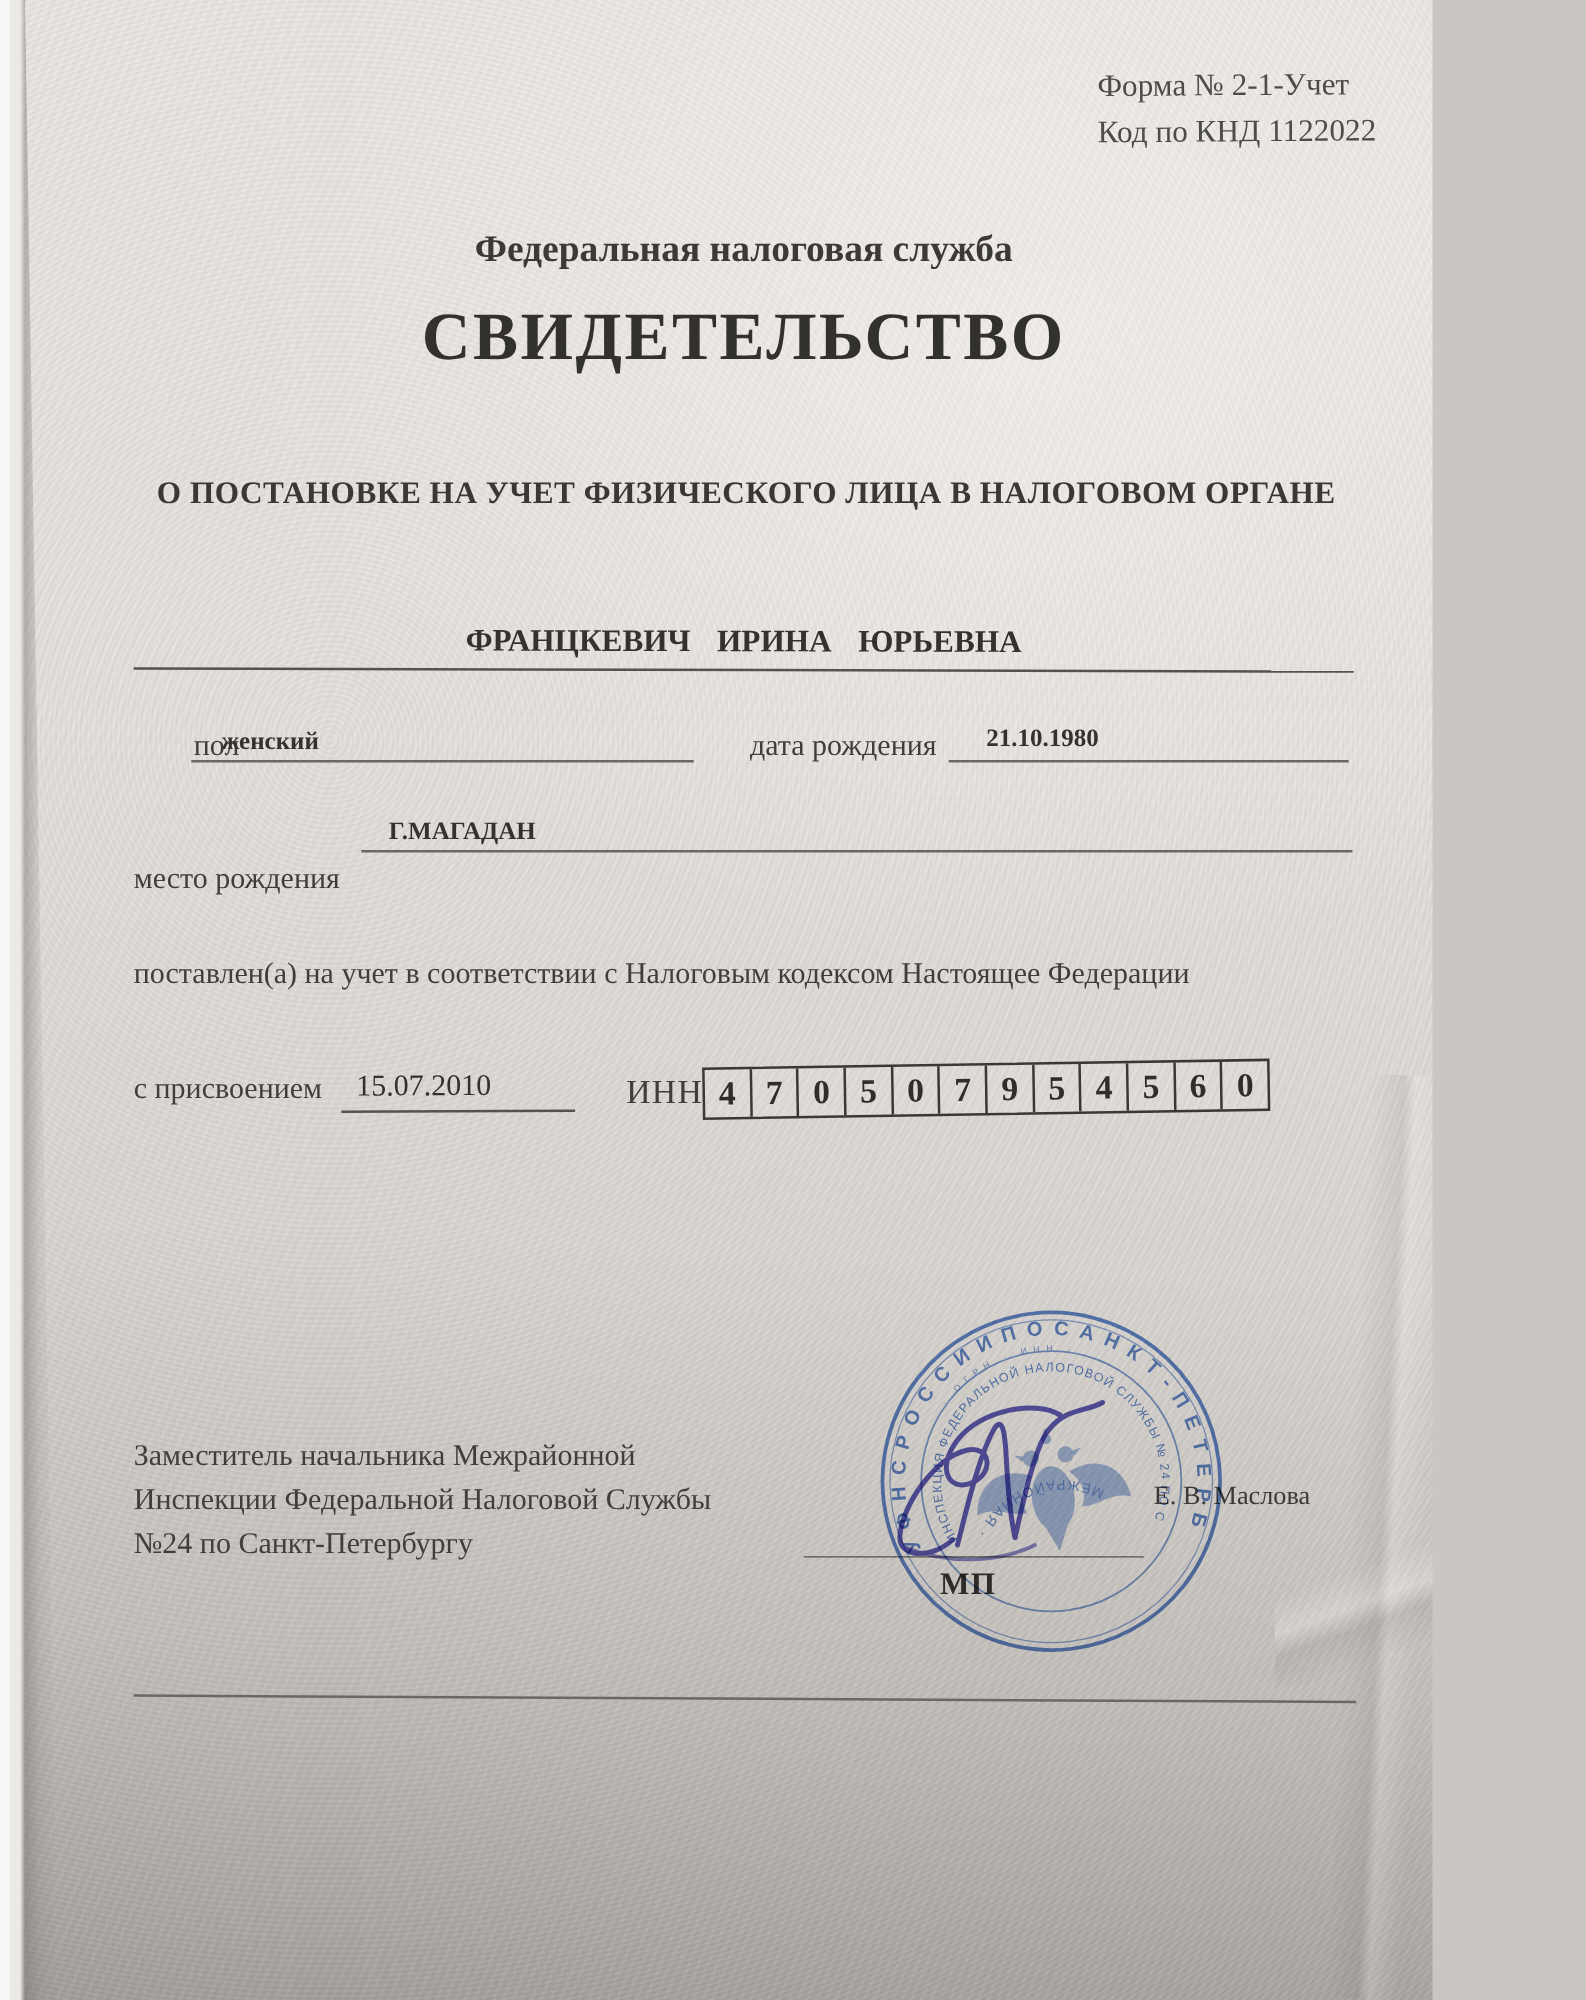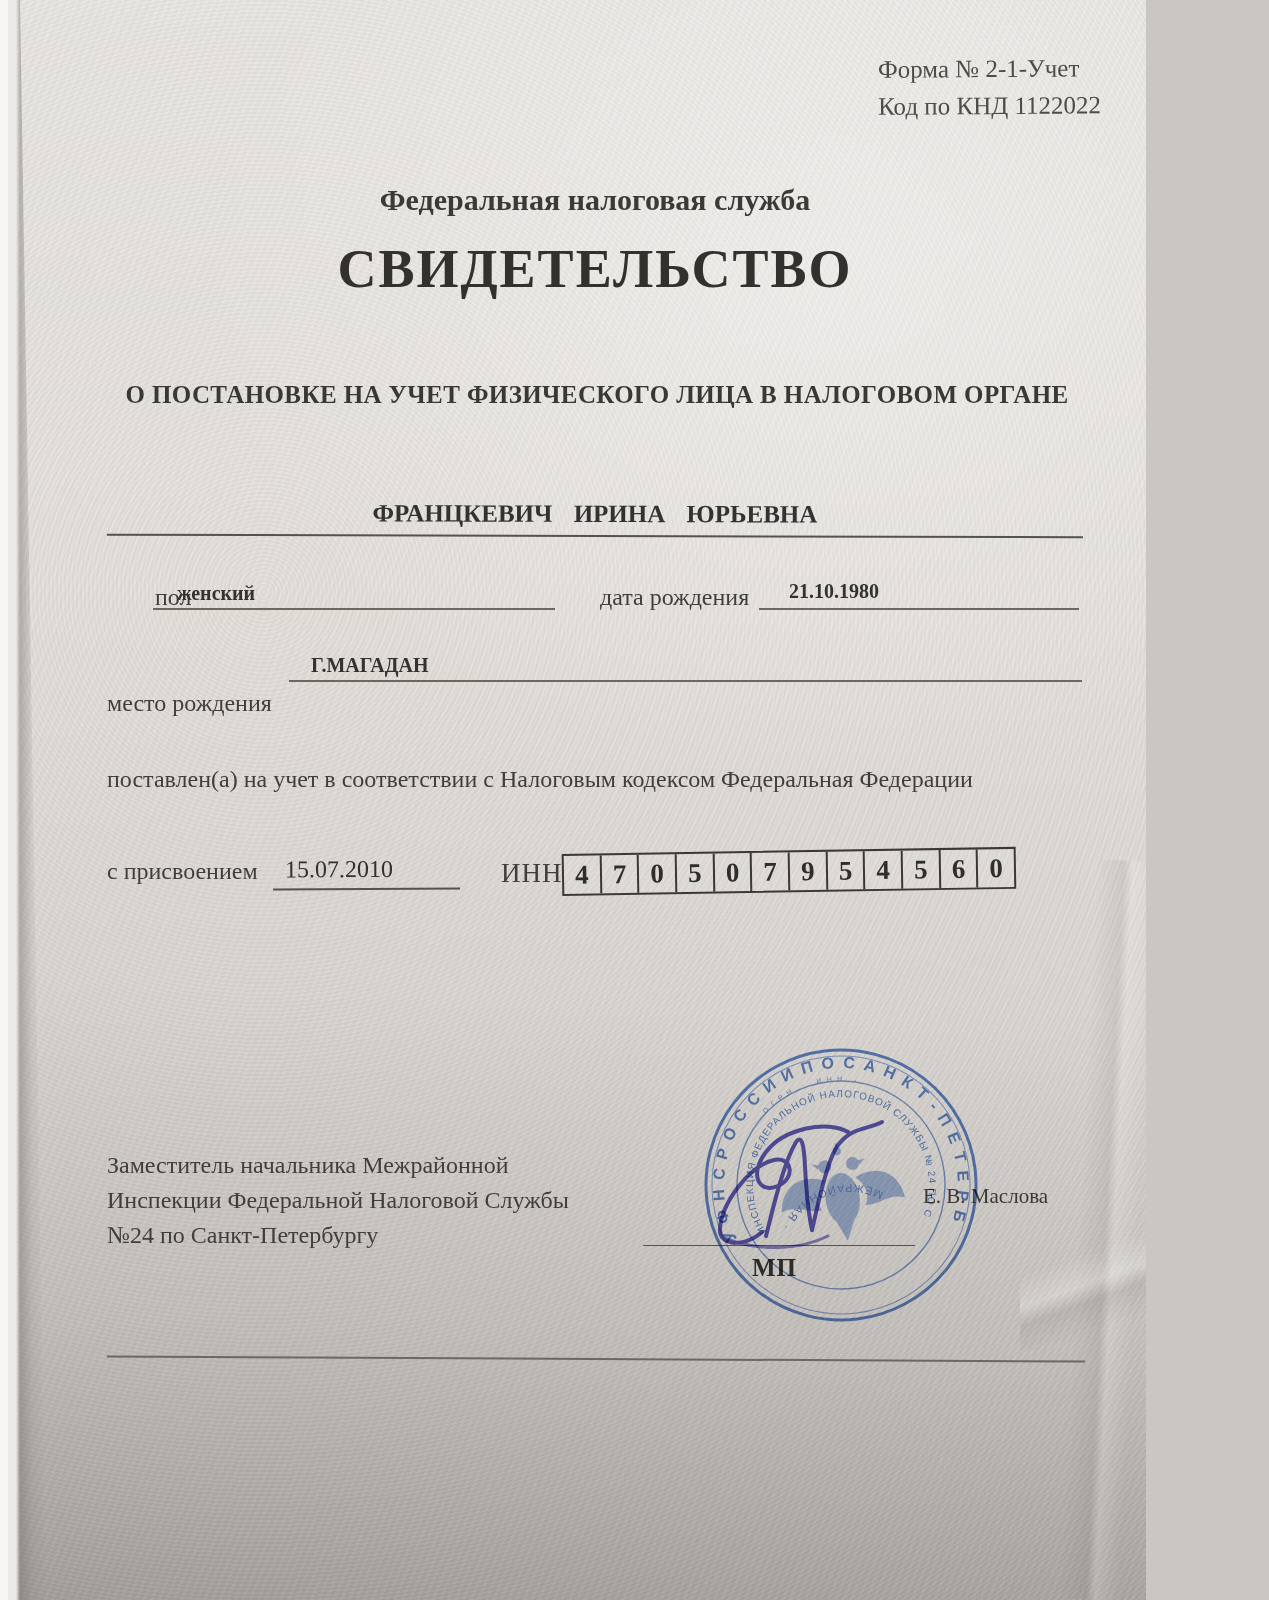--- a/index.html
+++ b/index.html
@@ -117,21 +117,21 @@
     </div>
 
     <div class="row row-birth">
       <span class="txt" style="position:absolute;left:0;top:8px;margin-top:34px;">место рождения</span>
       <span class="u-box" style="left:182px;top:2px;width:793px;">
         <span class="u-val" style="position:absolute;left:22px;top:4px;">Г.МАГАДАН</span>
       </span>
       <span class="line-empty"></span>
     </div>
 
-    <div class="registered-line txt">поставлен(а) на учет в соответствии с Налоговым кодексом Федеральная Федерации</div>
+    <div class="registered-line txt">поставлен(а) на учет в соответствии с Налоговым кодексом Настоящее Федерации</div>
 
     <div class="assign-row">
       <span class="assign-label txt">с присвоением</span>
       <span class="assign-date">15.07.2010</span>
       <span class="inn-label txt">ИНН</span>
       <span class="inn-grid">
         <span class="inn-cell">4</span>
         <span class="inn-cell">7</span>
         <span class="inn-cell">0</span>
         <span class="inn-cell">5</span>

